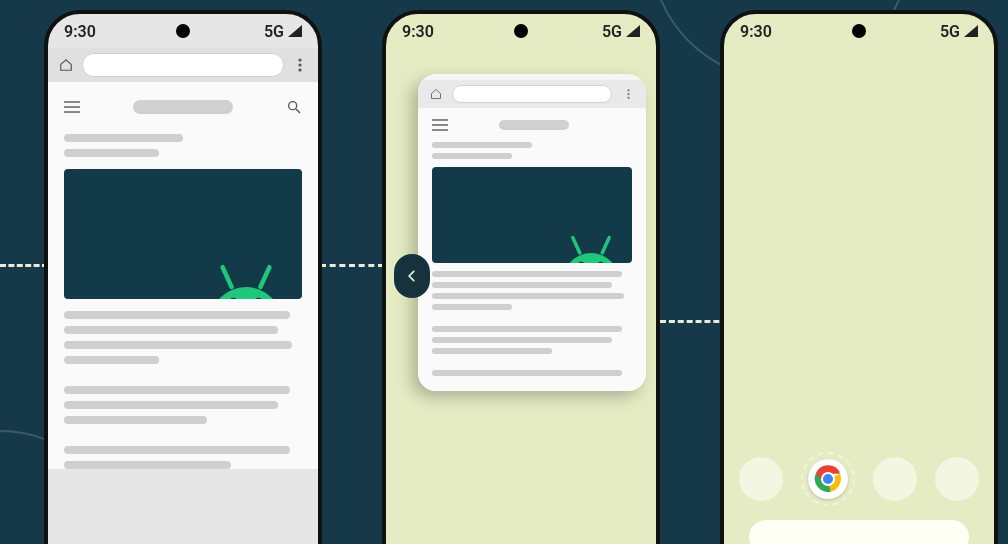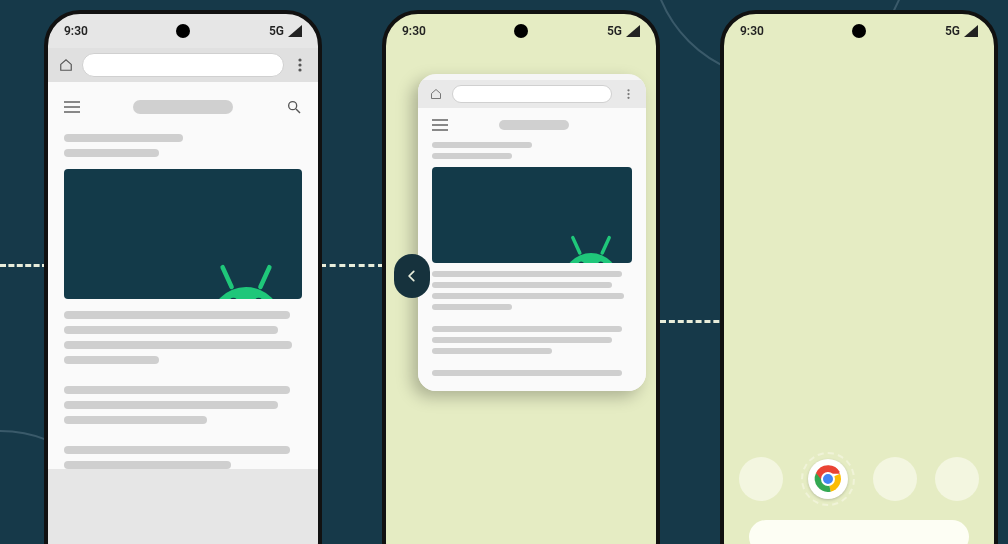--- a/index.html
+++ b/index.html
@@ -58,21 +58,21 @@
     transform: translateX(-50%);
     z-index: 5;
   }
 
   .status-bar {
     height: 34px;
     display: flex;
     justify-content: space-between;
     align-items: center;
     padding: 0 16px;
-    font-size: 12px;
+    font-size: 16px;
     font-weight: 600;
     color: #222;
   }
   .status-right { display:flex; align-items:center; gap:4px; }
   .signal-icon svg { display:block; }
 
   
   .toolbar1 {
     height: 34px;
     display:flex; align-items:center; gap:8px; padding: 0 10px;

